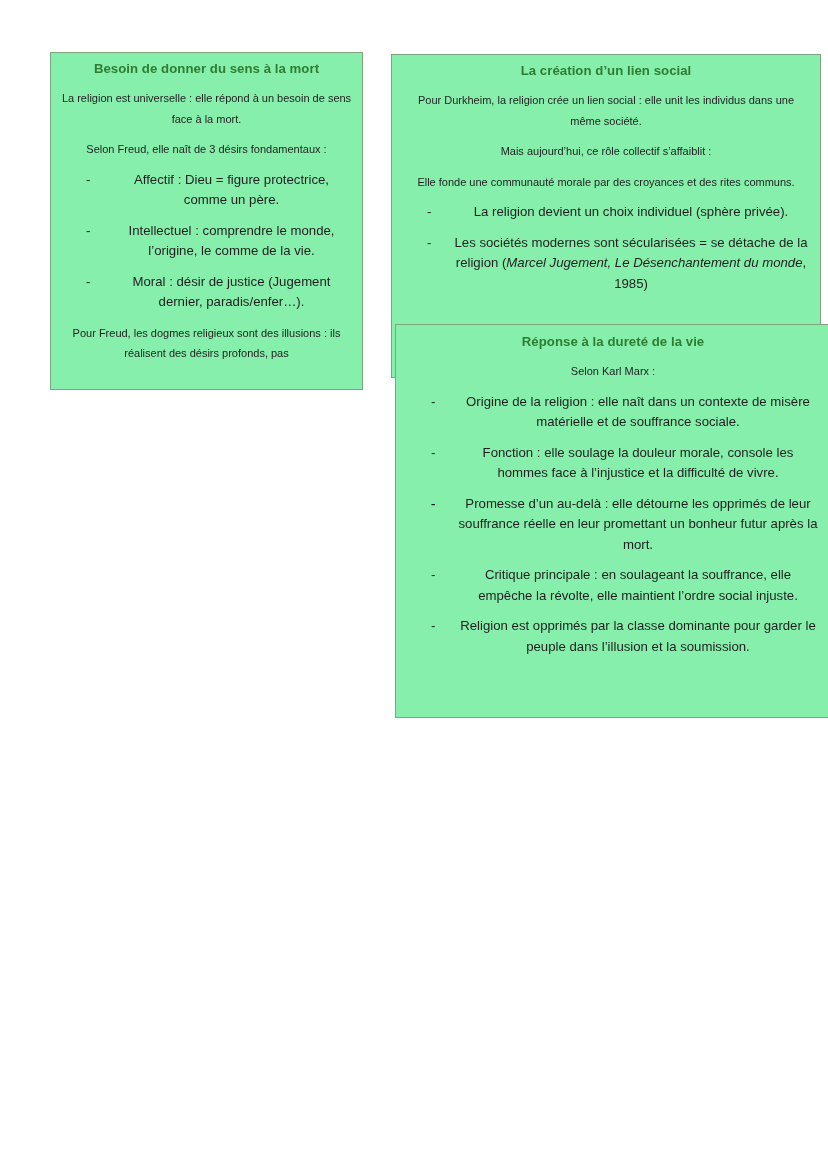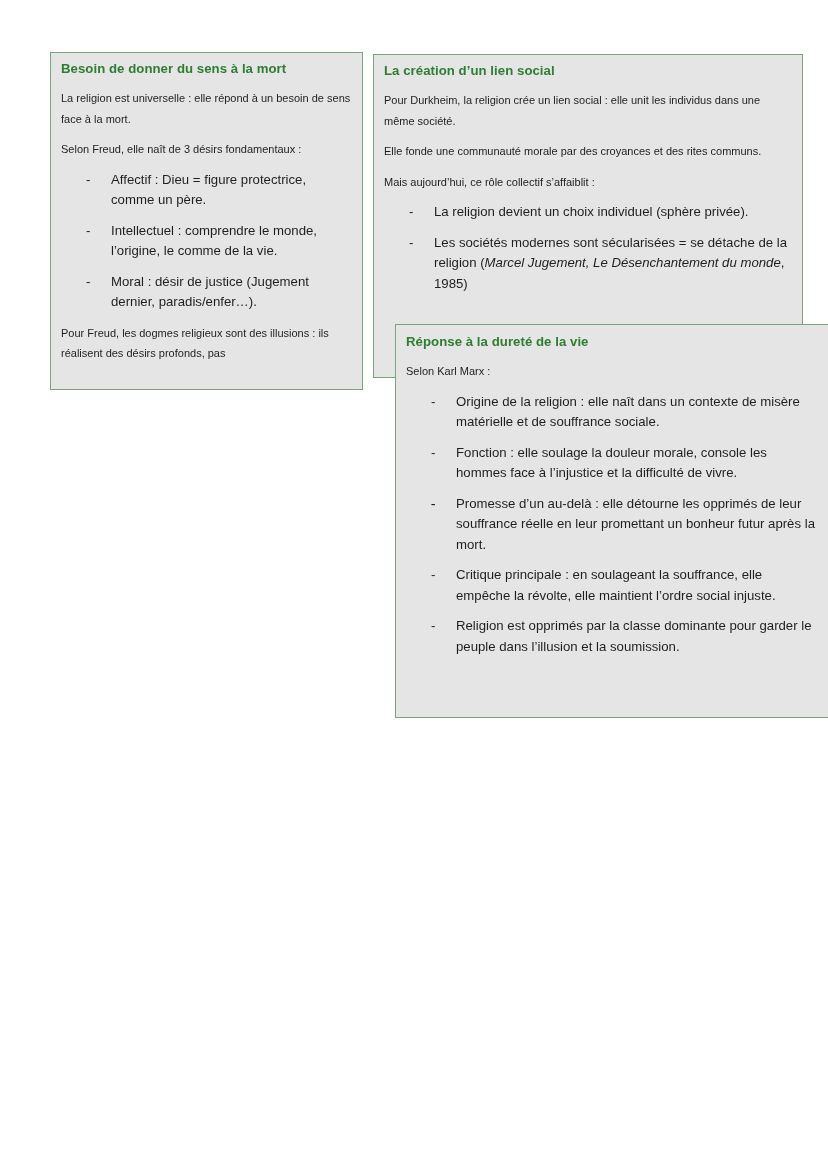--- a/index.html
+++ b/index.html
@@ -1,30 +1,30 @@
 <!DOCTYPE html>
 <html><head>
 <meta charset="utf-8">
 <style>
   html, body { margin: 0; padding: 0; background: #ffffff; }
   body { width: 828px; height: 1171px; position: relative; overflow: hidden;
          font-family: "Liberation Sans", "DejaVu Sans", sans-serif; color: #1f1f1f; }
   .card { position: absolute; box-sizing: border-box; border: 1px solid #7aa57d;
-          background: #e5e5e5; overflow: hidden; padding: 7px 10px 0 10px; }
+          background: #86efac; overflow: hidden; padding: 7px 10px 0 10px; text-align: center; }
   .card h2 { margin: 0 0 10px 0; font-size: 13.2px; font-weight: bold; color: #2e7d32;
              line-height: 18px; letter-spacing: 0.05px; }
   .card p { margin: 0 0 10px 0; font-size: 11px; line-height: 20.5px; }
   .card ul { list-style: none; margin: 0 0 10px 0; padding: 0; }
   .card li { position: relative; padding-left: 50px; font-size: 13.2px; line-height: 20.5px;
              margin-bottom: 10px; }
   .card li .dash { position: absolute; left: 25px; top: 0; }
   .card em { font-style: italic; }
 
   #card-mort { left: 50px; top: 52px; width: 313px; height: 338px; }
-  #card-lien { left: 373px; top: 54px; width: 430px; height: 324px; }
+  #card-lien { left: 391px; top: 54px; width: 430px; height: 324px; }
   #card-durete { left: 395px; top: 324px; width: 436px; height: 394px; }
   #card-durete h2 { margin-top: 1px; }
 </style>
 </head>
 <body>
 
 <section class="card" id="card-mort">
   <h2>Besoin de donner du sens à la mort</h2>
   <p>La religion est universelle : elle répond à un besoin de sens face à la mort.</p>
   <p>Selon Freud, elle naît de 3 désirs fondamentaux :</p>
@@ -32,22 +32,22 @@
     <li><span class="dash">-</span><span>Affectif : Dieu = figure protectrice, comme un père.</span></li>
     <li><span class="dash">-</span><span>Intellectuel : comprendre le monde, l’origine, le comme de la vie.</span></li>
     <li><span class="dash">-</span><span>Moral : désir de justice (Jugement dernier, paradis/enfer…).</span></li>
   </ul>
   <p>Pour Freud, les dogmes religieux sont des illusions : ils réalisent des désirs profonds, pas</p>
 </section>
 
 <section class="card" id="card-lien">
   <h2>La création d’un lien social</h2>
   <p>Pour Durkheim, la religion crée un lien social : elle unit les individus dans une même société.</p>
+  <p>Mais aujourd’hui, ce rôle collectif s’affaiblit :</p>
   <p>Elle fonde une communauté morale par des croyances et des rites communs.</p>
-  <p>Mais aujourd’hui, ce rôle collectif s’affaiblit :</p>
   <ul>
     <li><span class="dash">-</span><span>La religion devient un choix individuel (sphère privée).</span></li>
     <li><span class="dash">-</span><span>Les sociétés modernes sont sécularisées = se détache de la religion (</span><em>Marcel Jugement, Le Désenchantement du monde</em><span>, 1985)</span></li>
   </ul>
 </section>
 
 <section class="card" id="card-durete">
   <h2>Réponse à la dureté de la vie</h2>
   <p>Selon Karl Marx :</p>
   <ul>

